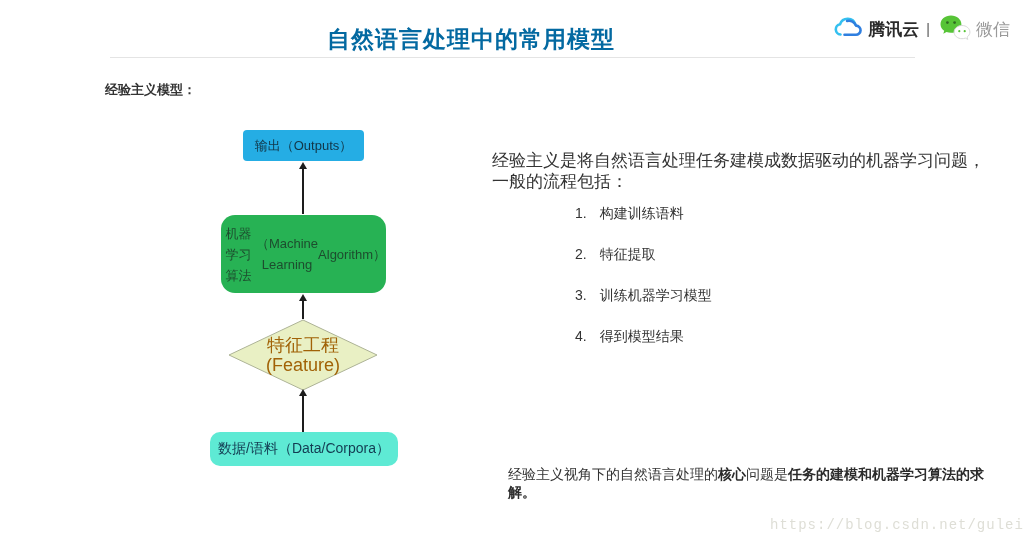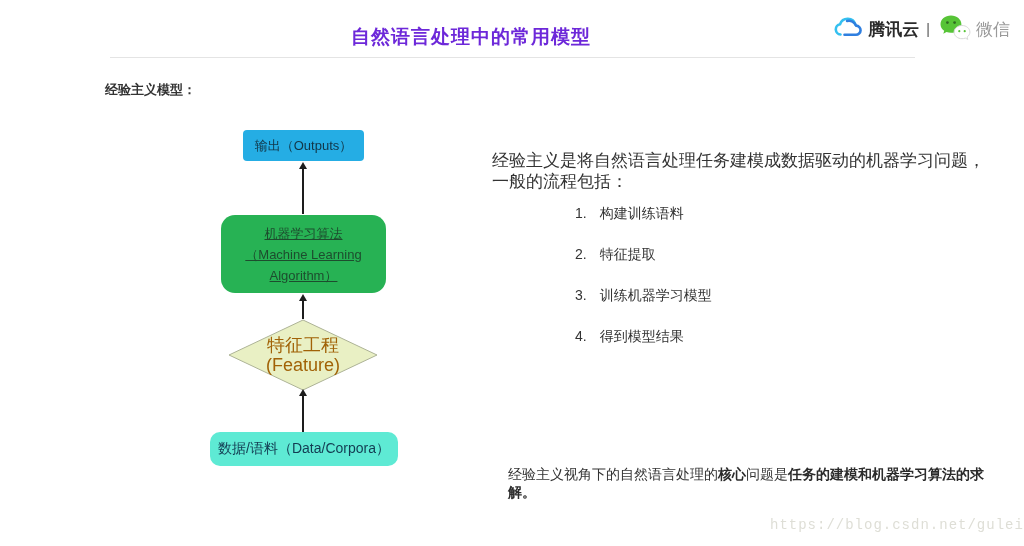--- a/index.html
+++ b/index.html
@@ -9,22 +9,22 @@
     background: #ffffff;
     position: relative;
     overflow: hidden;
     color: #333;
   }
   .page { position: absolute; inset: 0; }
 
   
   .page-title {
     position: absolute; top: 24px; left: 0; width: 942px;
-    text-align: center; font-size: 19px; font-weight: bold;
-    color: #6d28d9; letter-spacing: 1px;
+    text-align: center; font-size: 23px; font-weight: bold;
+    color: #0369a1; letter-spacing: 1px;
   }
   .title-divider {
     position: absolute; top: 57px; left: 110px; width: 805px; height: 1px;
     background: #e4e4e4;
   }
   .brand {
     position: absolute; top: 14px; right: 14px;
     display: flex; align-items: center; gap: 5px; height: 30px;
   }
   .brand .tc-label { font-size: 17px; font-weight: bold; color: #2b2b2b; }
@@ -41,21 +41,21 @@
   .node { position: absolute; display: flex; align-items: center; justify-content: center; text-align: center; }
   .box-outputs {
     left: 243px; top: 130px; width: 121px; height: 31px;
     background: #25ade4; border-radius: 4px;
     font-size: 13px; color: #123647; font-weight: 500;
   }
   .box-algorithm {
     left: 221px; top: 215px; width: 165px; height: 78px;
     background: #27b254; border-radius: 14px;
     font-size: 13px; color: #1d4d2e; font-weight: 500;
-    flex-direction: column; line-height: 21px; text-decoration: underline;
+    flex-direction: row; line-height: 21px;
   }
   .box-data {
     left: 210px; top: 432px; width: 188px; height: 34px;
     background: #5eead4; border-radius: 10px;
     font-size: 14px; color: #133c52; font-weight: 500;
   }
   .diamond { left: 228px; top: 319px; width: 150px; height: 72px; flex-direction: column; }
   .diamond svg { position: absolute; inset: 0; }
   .diamond .dtext { position: relative; font-size: 18px; color: #a16207; line-height: 20px; }
 

